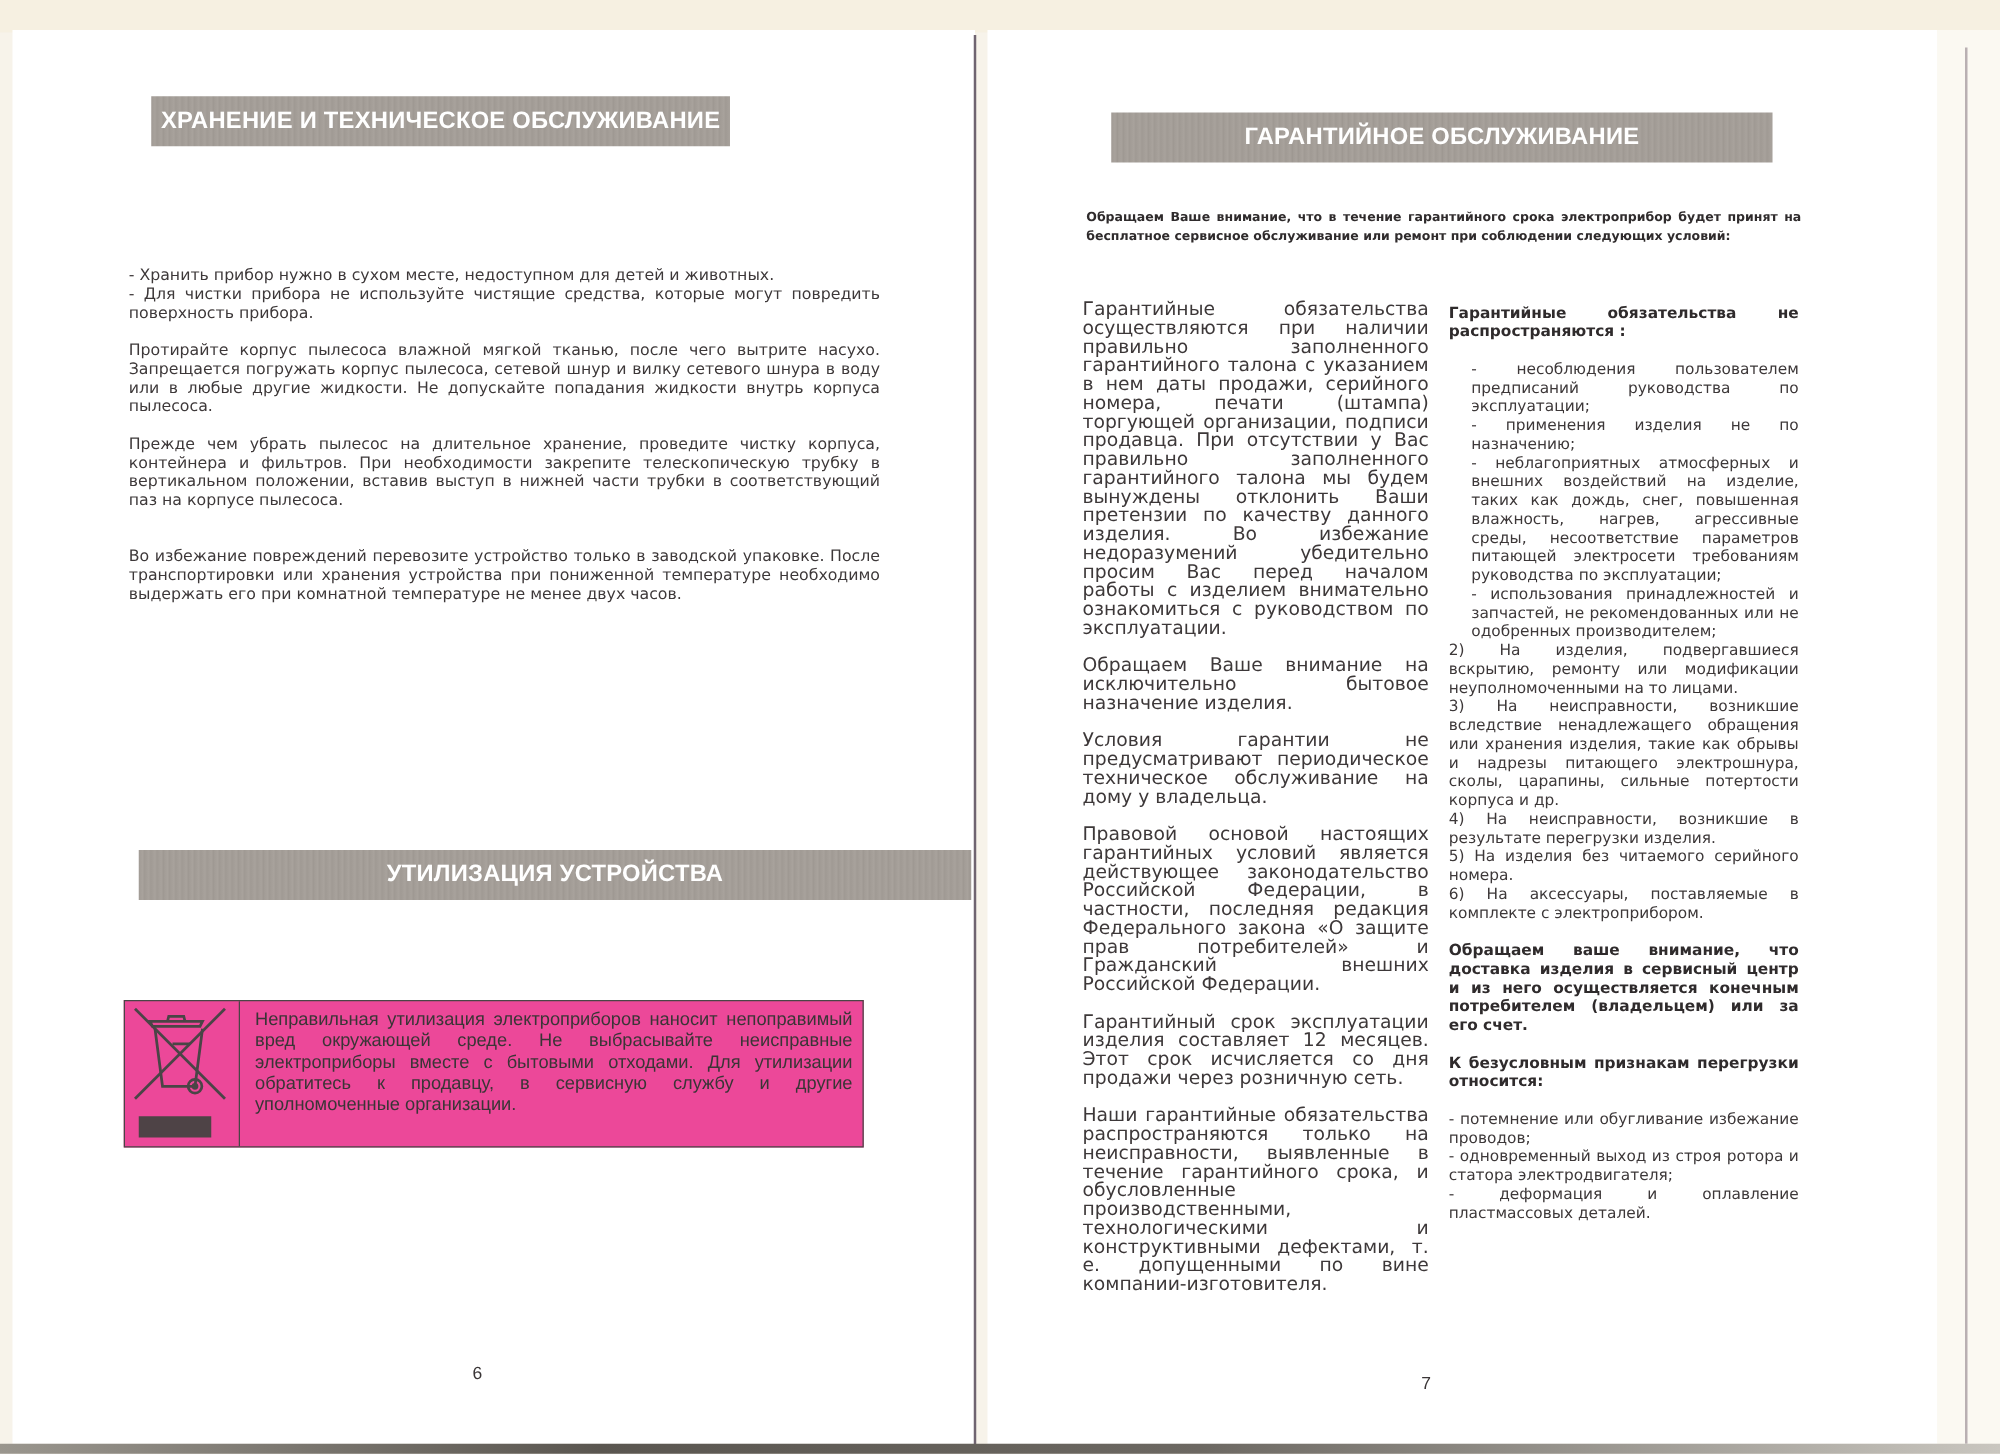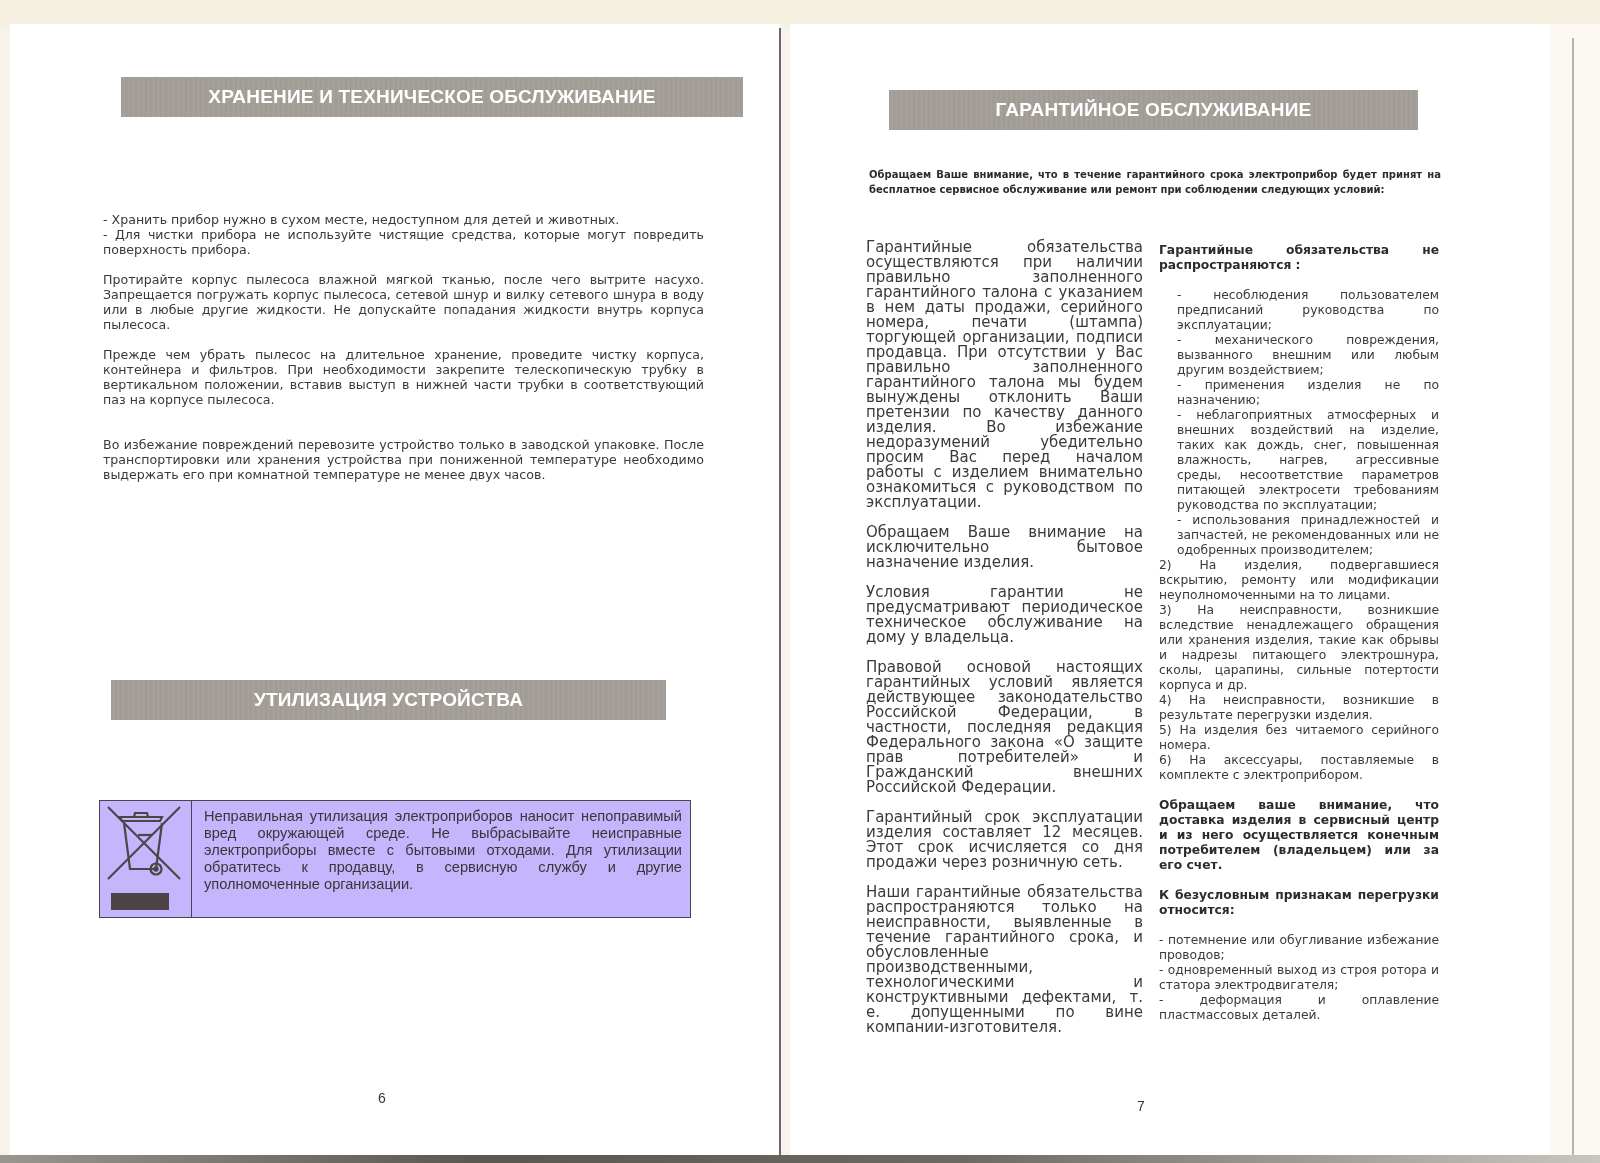--- a/index.html
+++ b/index.html
@@ -34,21 +34,21 @@
   .text {
     position: absolute; font-size: 12.6px; line-height: 15px; text-align: justify;
     color: #3d3839;
   }
   .text p { margin: 0; }
   .bold { font-weight: bold; color: #2f2b2c; }
   .gap { height: 15px; }
 
   .util-box {
     position: absolute; left: 99px; top: 800px; width: 590px; height: 116px;
-    border: 1px solid #4a4546; background: #c4b5fd;
+    border: 1px solid #4a4546; background: #ec4899;
   }
   .util-icon-cell {
     position: absolute; left: 0; top: 0; width: 91px; height: 116px;
     border-right: 1px solid #4a4546;
   }
   .util-text {
     position: absolute; left: 104px; top: 7px; width: 478px;
     font-family: "Liberation Sans", sans-serif; font-size: 14.6px; line-height: 17px;
     color: #3a3536; text-align: justify;
   }
@@ -61,35 +61,35 @@
 <body>
 
 <div class="scan-top"></div>
 <div class="page page-left"></div>
 <div class="page page-right"></div>
 <div class="right-margin"></div>
 <div class="spine"></div>
 <div class="right-edge"></div>
 <div class="scan-bottom"></div>
 
-<div class="header-bar" style="left:121px; top:77px; width:622px;">ХРАНЕНИЕ И ТЕХНИЧЕСКОЕ ОБСЛУЖИВАНИЕ</div>
+<div class="header-bar" style="left:121px; top:77px; width:463px;">ХРАНЕНИЕ И ТЕХНИЧЕСКОЕ ОБСЛУЖИВАНИЕ</div>
 
 <div class="text" style="left:103px; top:212px; width:601px;">
   <p>- Хранить прибор нужно в сухом месте, недоступном для детей и животных.</p>
   <p>- Для чистки прибора не используйте чистящие средства, которые могут повредить поверхность прибора.</p>
   <div class="gap"></div>
   <p>Протирайте корпус пылесоса влажной мягкой тканью, после чего вытрите насухо. Запрещается погружать корпус пылесоса, сетевой шнур и вилку сетевого шнура в воду или в любые другие жидкости. Не допускайте попадания жидкости внутрь корпуса пылесоса.</p>
   <div class="gap"></div>
   <p>Прежде чем убрать пылесос на длительное хранение, проведите чистку корпуса, контейнера и фильтров. При необходимости закрепите телескопическую трубку в вертикальном положении, вставив выступ в нижней части трубки в соответствующий паз на корпусе пылесоса.</p>
   <div class="gap"></div>
   <div class="gap"></div>
   <p>Во избежание повреждений перевозите устройство только в заводской упаковке. После транспортировки или хранения устройства при пониженной температуре необходимо выдержать его при комнатной температуре не менее двух часов.</p>
 </div>
 
-<div class="header-bar" style="left:111px; top:680px; width:555px;">УТИЛИЗАЦИЯ УСТРОЙСТВА</div>
+<div class="header-bar" style="left:111px; top:680px; width:666px;">УТИЛИЗАЦИЯ УСТРОЙСТВА</div>
 
 <div class="util-box">
   <div class="util-icon-cell">
     <svg width="91" height="116" viewBox="0 0 91 116">
       <g fill="none" stroke="#4a4546" stroke-width="2.2">
 
         <path d="M22 20 L60 20 L62 16 L20 16 Z"></path>
         <path d="M34 16 L35 12 L47 12 L48 16"></path>
 
         <path d="M24 22 L30 68 L56 68 L62 22"></path>
@@ -125,21 +125,20 @@
   <p>Гарантийный срок эксплуатации изделия составляет 12 месяцев. Этот срок исчисляется со дня продажи через розничную сеть.</p>
   <div class="gap"></div>
   <p>Наши гарантийные обязательства распространяются только на неисправности, выявленные в течение гарантийного срока, и обусловленные производственными, технологическими и конструктивными дефектами, т. е. допущенными по вине компании-изготовителя.</p>
 </div>
 
 <div class="text" style="left:1159px; top:243px; width:280px; font-size:12.3px;">
   <p class="bold">Гарантийные обязательства не распространяются :</p>
   <div class="gap"></div>
   <ul class="dash" style="padding-left:18px;">
     <li>- несоблюдения пользователем предписаний руководства по эксплуатации;</li>
-    <li>- механического повреждения, вызванного внешним или любым другим воздействием;</li>
     <li>- применения изделия не по назначению;</li>
     <li>- неблагоприятных атмосферных и внешних воздействий на изделие, таких как дождь, снег, повышенная влажность, нагрев, агрессивные среды, несоответствие параметров питающей электросети требованиям руководства по эксплуатации;</li>
     <li>- использования принадлежностей и запчастей, не рекомендованных или не одобренных производителем;</li>
   </ul>
   <p>2) На изделия, подвергавшиеся вскрытию, ремонту или модификации неуполномоченными на то лицами.</p>
   <p>3) На неисправности, возникшие вследствие ненадлежащего обращения или хранения изделия, такие как обрывы и надрезы питающего электрошнура, сколы, царапины, сильные потертости корпуса и др.</p>
   <p>4) На неисправности, возникшие в результате перегрузки изделия.</p>
   <p>5) На изделия без читаемого серийного номера.</p>
   <p>6) На аксессуары, поставляемые в комплекте с электроприбором.</p>
   <div class="gap"></div>

